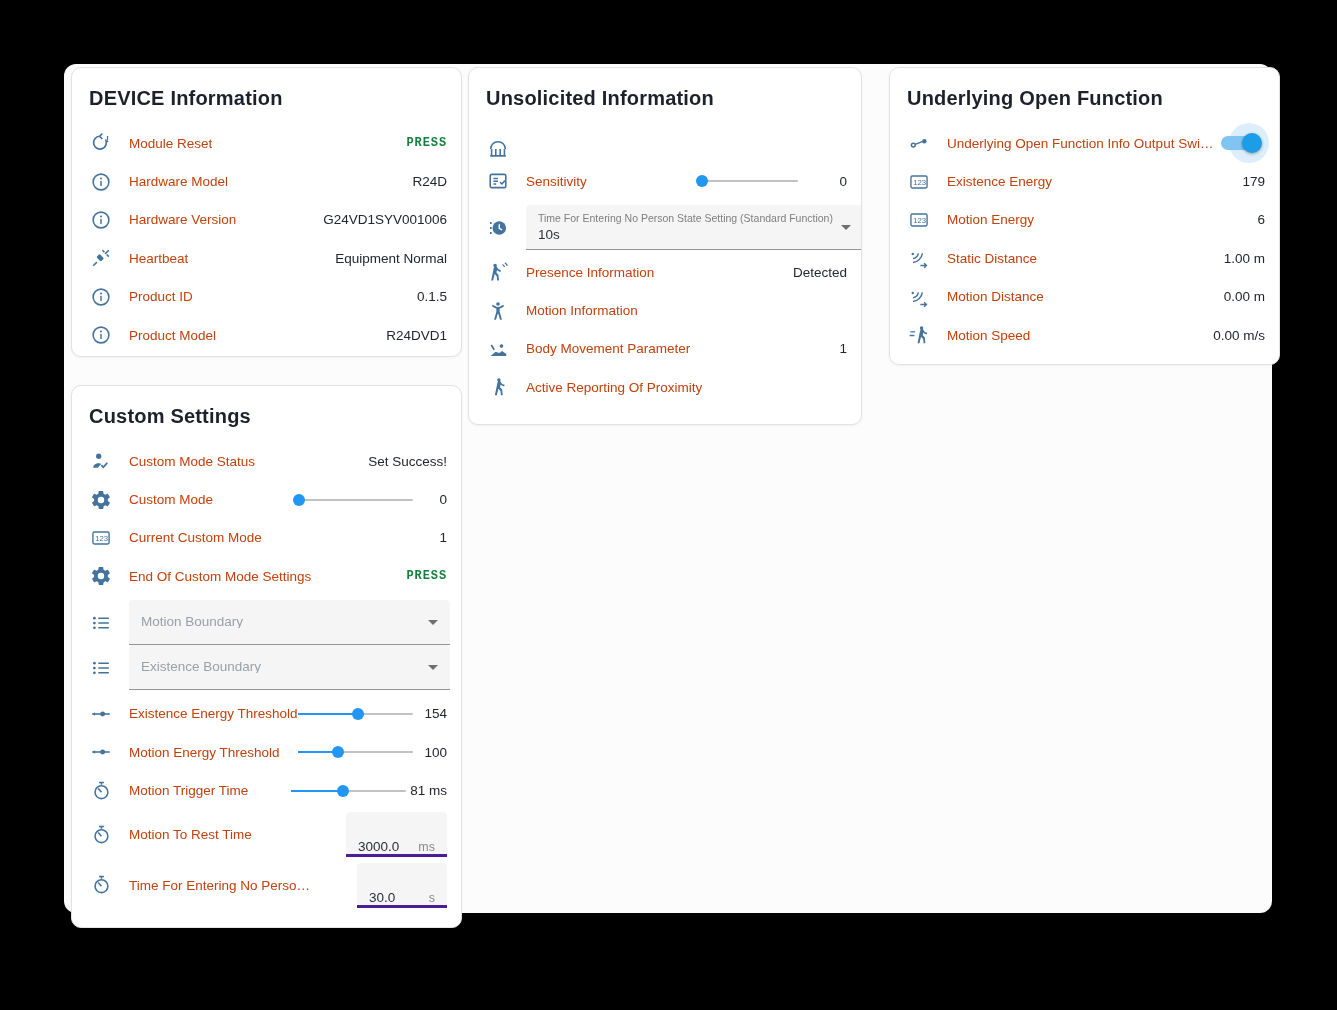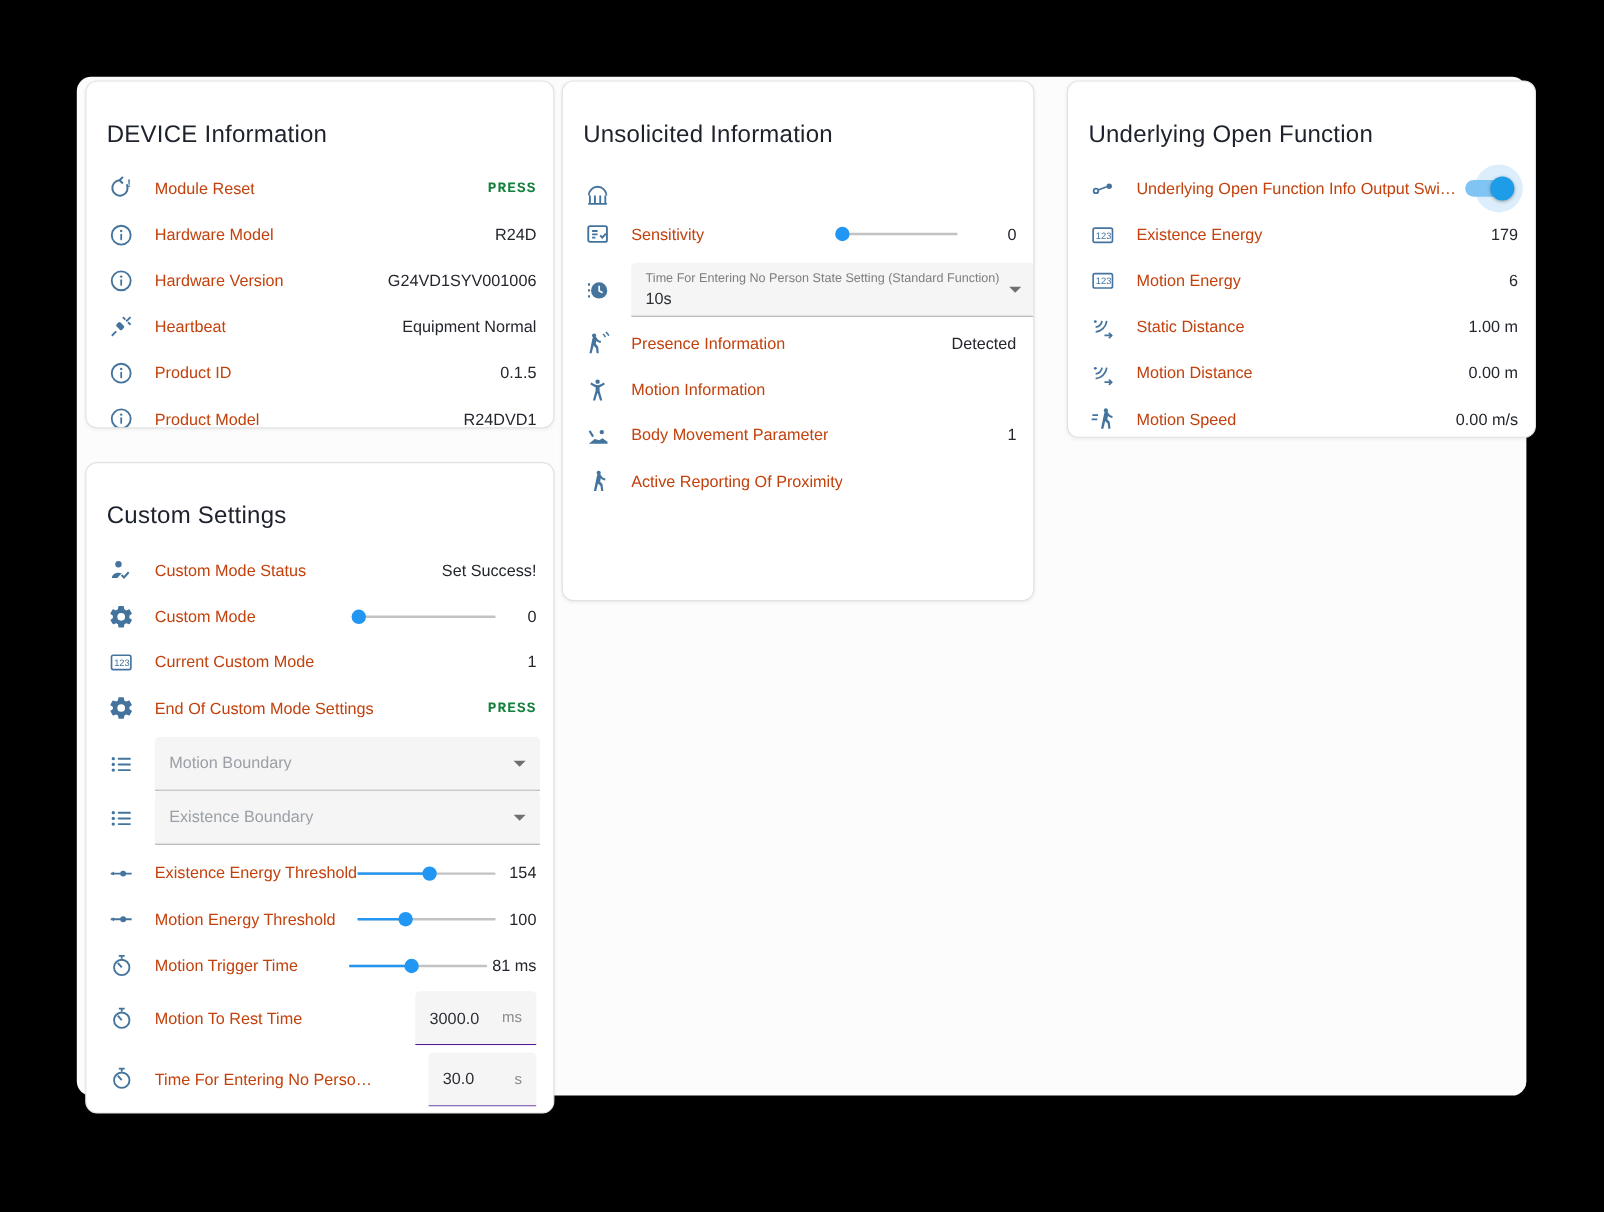--- a/index.html
+++ b/index.html
@@ -1,23 +1,23 @@
 <!DOCTYPE html>
 <html><head>
 <meta charset="utf-8">
 <style>
   html,body{margin:0;padding:0}
   body{width:1337px;height:1010px;background:#000;font-family:"Liberation Sans",sans-serif;position:relative;overflow:hidden;-webkit-font-smoothing:antialiased}
   .page{position:absolute;left:64px;top:64px;width:1208px;height:849px;background:#fcfcfc;border-radius:12px}
   .card{position:absolute;background:#fff;border:1px solid #e2e2e2;border-radius:10px;box-shadow:0 1px 3px rgba(0,0,0,.05);box-sizing:border-box;overflow:hidden}
   #card-device{left:7px;top:3px;width:391px;height:290px}
   #card-custom{left:7px;top:321px;width:391px;height:543px}
-  #card-unsolicited{left:404px;top:3px;width:394px;height:434px}
+  #card-unsolicited{left:404px;top:3px;width:394px;height:358px}
   #card-underlying{left:825px;top:3px;width:391px;height:298px}
-  .card h2{margin:32px 16px 0 17px;font-size:20px;font-weight:400;color:#1d212b;line-height:24px;letter-spacing:.2px}
+  .card h2{margin:18px 16px 0 17px;font-size:20px;font-weight:700;color:#1d212b;line-height:24px;letter-spacing:.2px}
   .rows{margin-top:14px}
   .row{display:flex;align-items:center;height:38.4px;padding:0 14px 0 17px}
   .icon{width:24px;height:24px;margin-right:16px;color:#44749e;flex:none;display:flex;align-items:center;justify-content:center}
   .icon svg{width:22px;height:22px;display:block}
   .label{font-size:13.5px;color:#c2410c;white-space:nowrap;overflow:hidden;text-overflow:ellipsis}
   .grow{flex:1}
   .value{margin-left:auto;font-size:13.5px;color:#23262d;white-space:nowrap;padding-left:8px}
   .press{margin-left:auto;background:none;border:none;color:#15803d;font-size:12px;font-weight:700;letter-spacing:.9px;cursor:pointer;font-family:Liberation Mono, monospace;padding:0}
   
   .field-row{display:flex;align-items:flex-start;padding:0 11px 0 17px}
@@ -40,21 +40,21 @@
   .sv{font-size:13.5px;color:#23262d;text-align:right;white-space:nowrap}
   .sv.wu{min-width:49px}
   .sv.wc{min-width:30px}
   
   .toggle{position:relative;width:48px;height:40px;margin-left:auto;flex:none;cursor:pointer}
   .halo{position:absolute;right:-4px;top:0;width:40px;height:40px;border-radius:50%;background:#dceefb}
   .t-track{position:absolute;left:4px;top:13px;width:34px;height:14px;border-radius:7px;background:#7fc4f3}
   .t-thumb{position:absolute;left:25px;top:10px;width:20px;height:20px;border-radius:50%;background:#1d9ce8;box-shadow:0 1px 3px rgba(0,0,0,.35)}
   
   .input-row{display:flex;align-items:center;height:50.5px;padding:0 14px 0 17px}
-  .input-box{margin-left:auto;width:101px;height:45px;background:#f5f5f5;border-bottom:1px solid #4c1d95;border-radius:4px 4px 0 0;box-sizing:border-box;display:flex;align-items:center;justify-content:space-between;padding:0 12px;cursor:text}
+  .input-box{margin-left:auto;width:101px;height:45px;background:#f5f5f5;border-bottom:3px solid #4c1d95;border-radius:4px 4px 0 0;box-sizing:border-box;display:flex;align-items:flex-end;justify-content:space-between;padding:0 12px;cursor:text}
   .input-box.w90{width:90px}
   .in-value{font-size:13.5px;color:#2c2f35}
   .in-unit{font-size:12.5px;color:#8b8b8b;padding-left:6px}
   .mt3{margin-top:3px}
   .mt5{margin-top:5px}
 </style>
 </head>
 <body>
 
 <div class="page">

